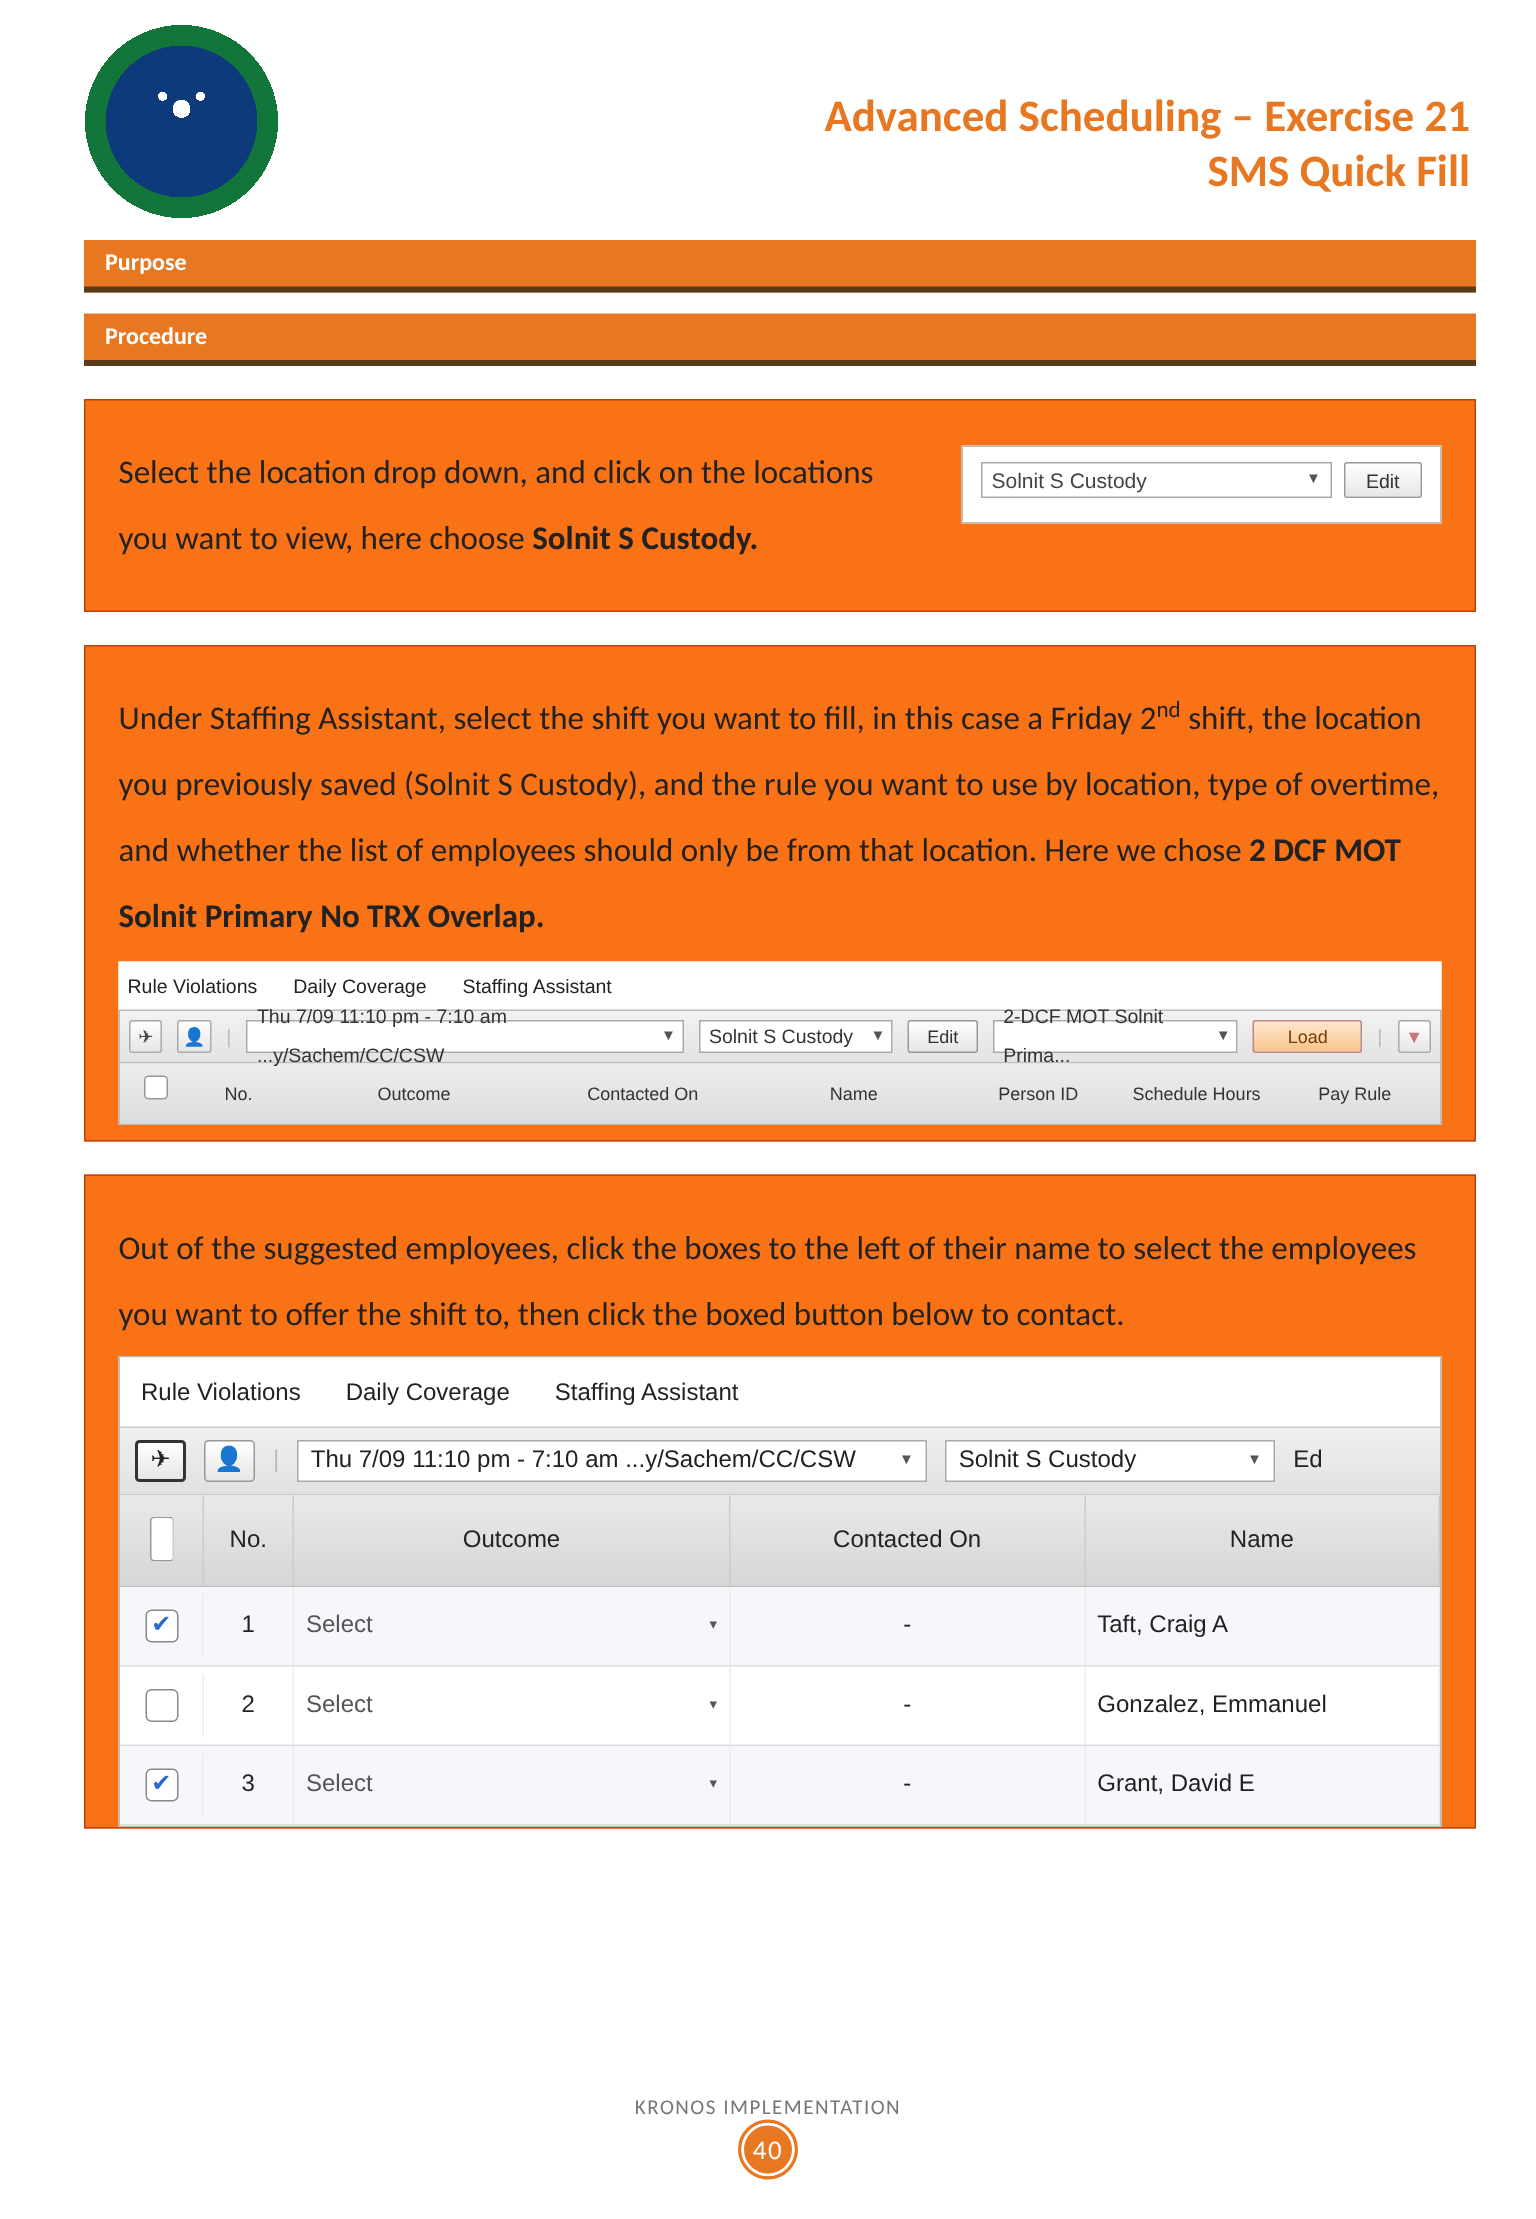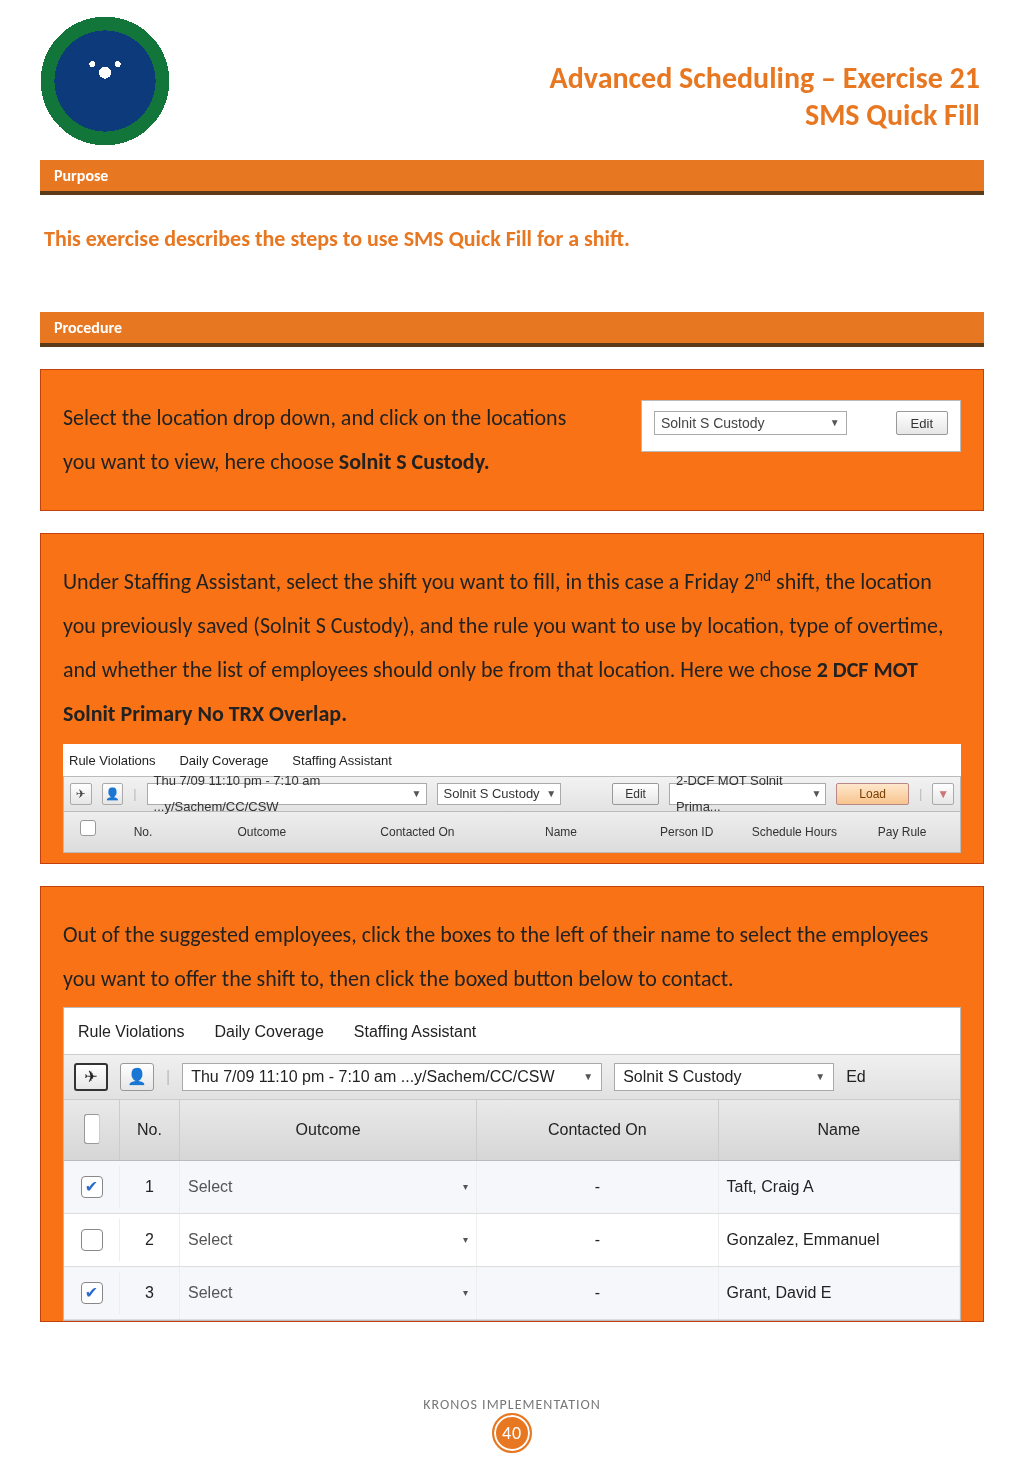--- a/index.html
+++ b/index.html
@@ -4,21 +4,21 @@
 <style>
   * { box-sizing: border-box; margin: 0; padding: 0; }
   body {
     font-family: Calibri, Arial, sans-serif;
     background: #fff;
     width: 1024px;
     margin: 0 auto;
     color: #333;
   }
   .page {
-    padding: 10px 40px 30px 40px;
+    padding: 10px 40px 30px 56px;
     position: relative;
     min-height: 1479px;
   }
   .header {
     display: flex;
     align-items: center;
     justify-content: space-between;
     margin-top: 6px;
   }
   .logo {
@@ -79,21 +79,21 @@
     background:#fff; border:1px solid #bbb; padding:10px 12px 16px 12px;
     display:flex; gap:8px; align-items:center; margin-top:4px; width: 320px;
     font-size:14px; font-family: Arial, sans-serif;
   }
   .loc-select {
     flex:1; height:24px; border:1px solid #aaa; padding:2px 6px; background:#fff;
     display:flex; align-items:center; justify-content:space-between; color:#444;
   }
   .mini-btn {
     height:24px; border:1px solid #999; background:linear-gradient(#fff,#e6e6e6);
-    padding:0 14px; font-size:13px; color:#333; border-radius:2px;margin-left:41px;
+    padding:0 14px; font-size:13px; color:#333; border-radius:2px;
   }
   .chev { font-size:10px; color:#555;}
 
   
   .sa-wide {
     margin-top: 8px;
     font-family: Arial, sans-serif;
     font-size: 13px;
     color:#333;
     background:#fff;
@@ -177,21 +177,20 @@
 
   <div class="header">
     <div class="logo"></div>
     <div class="title-block">
       <div>Advanced Scheduling – Exercise 21</div>
       <div>SMS Quick Fill</div>
     </div>
   </div>
 
   <div class="section-bar">Purpose</div>
-  <div class="purpose-text">This exercise describes the steps to use SMS Quick Fill for a shift.</div>
 
   <div class="section-bar">Procedure</div>
 
   <div class="step-box">
     <div class="step1">
       <div class="step1-text">
         <span>Select the location drop down, and click on the locations you want to view, here choose </span><span class="bold">Solnit S Custody.</span>
       </div>
       <div class="loc-widget">
         <div class="loc-select">

